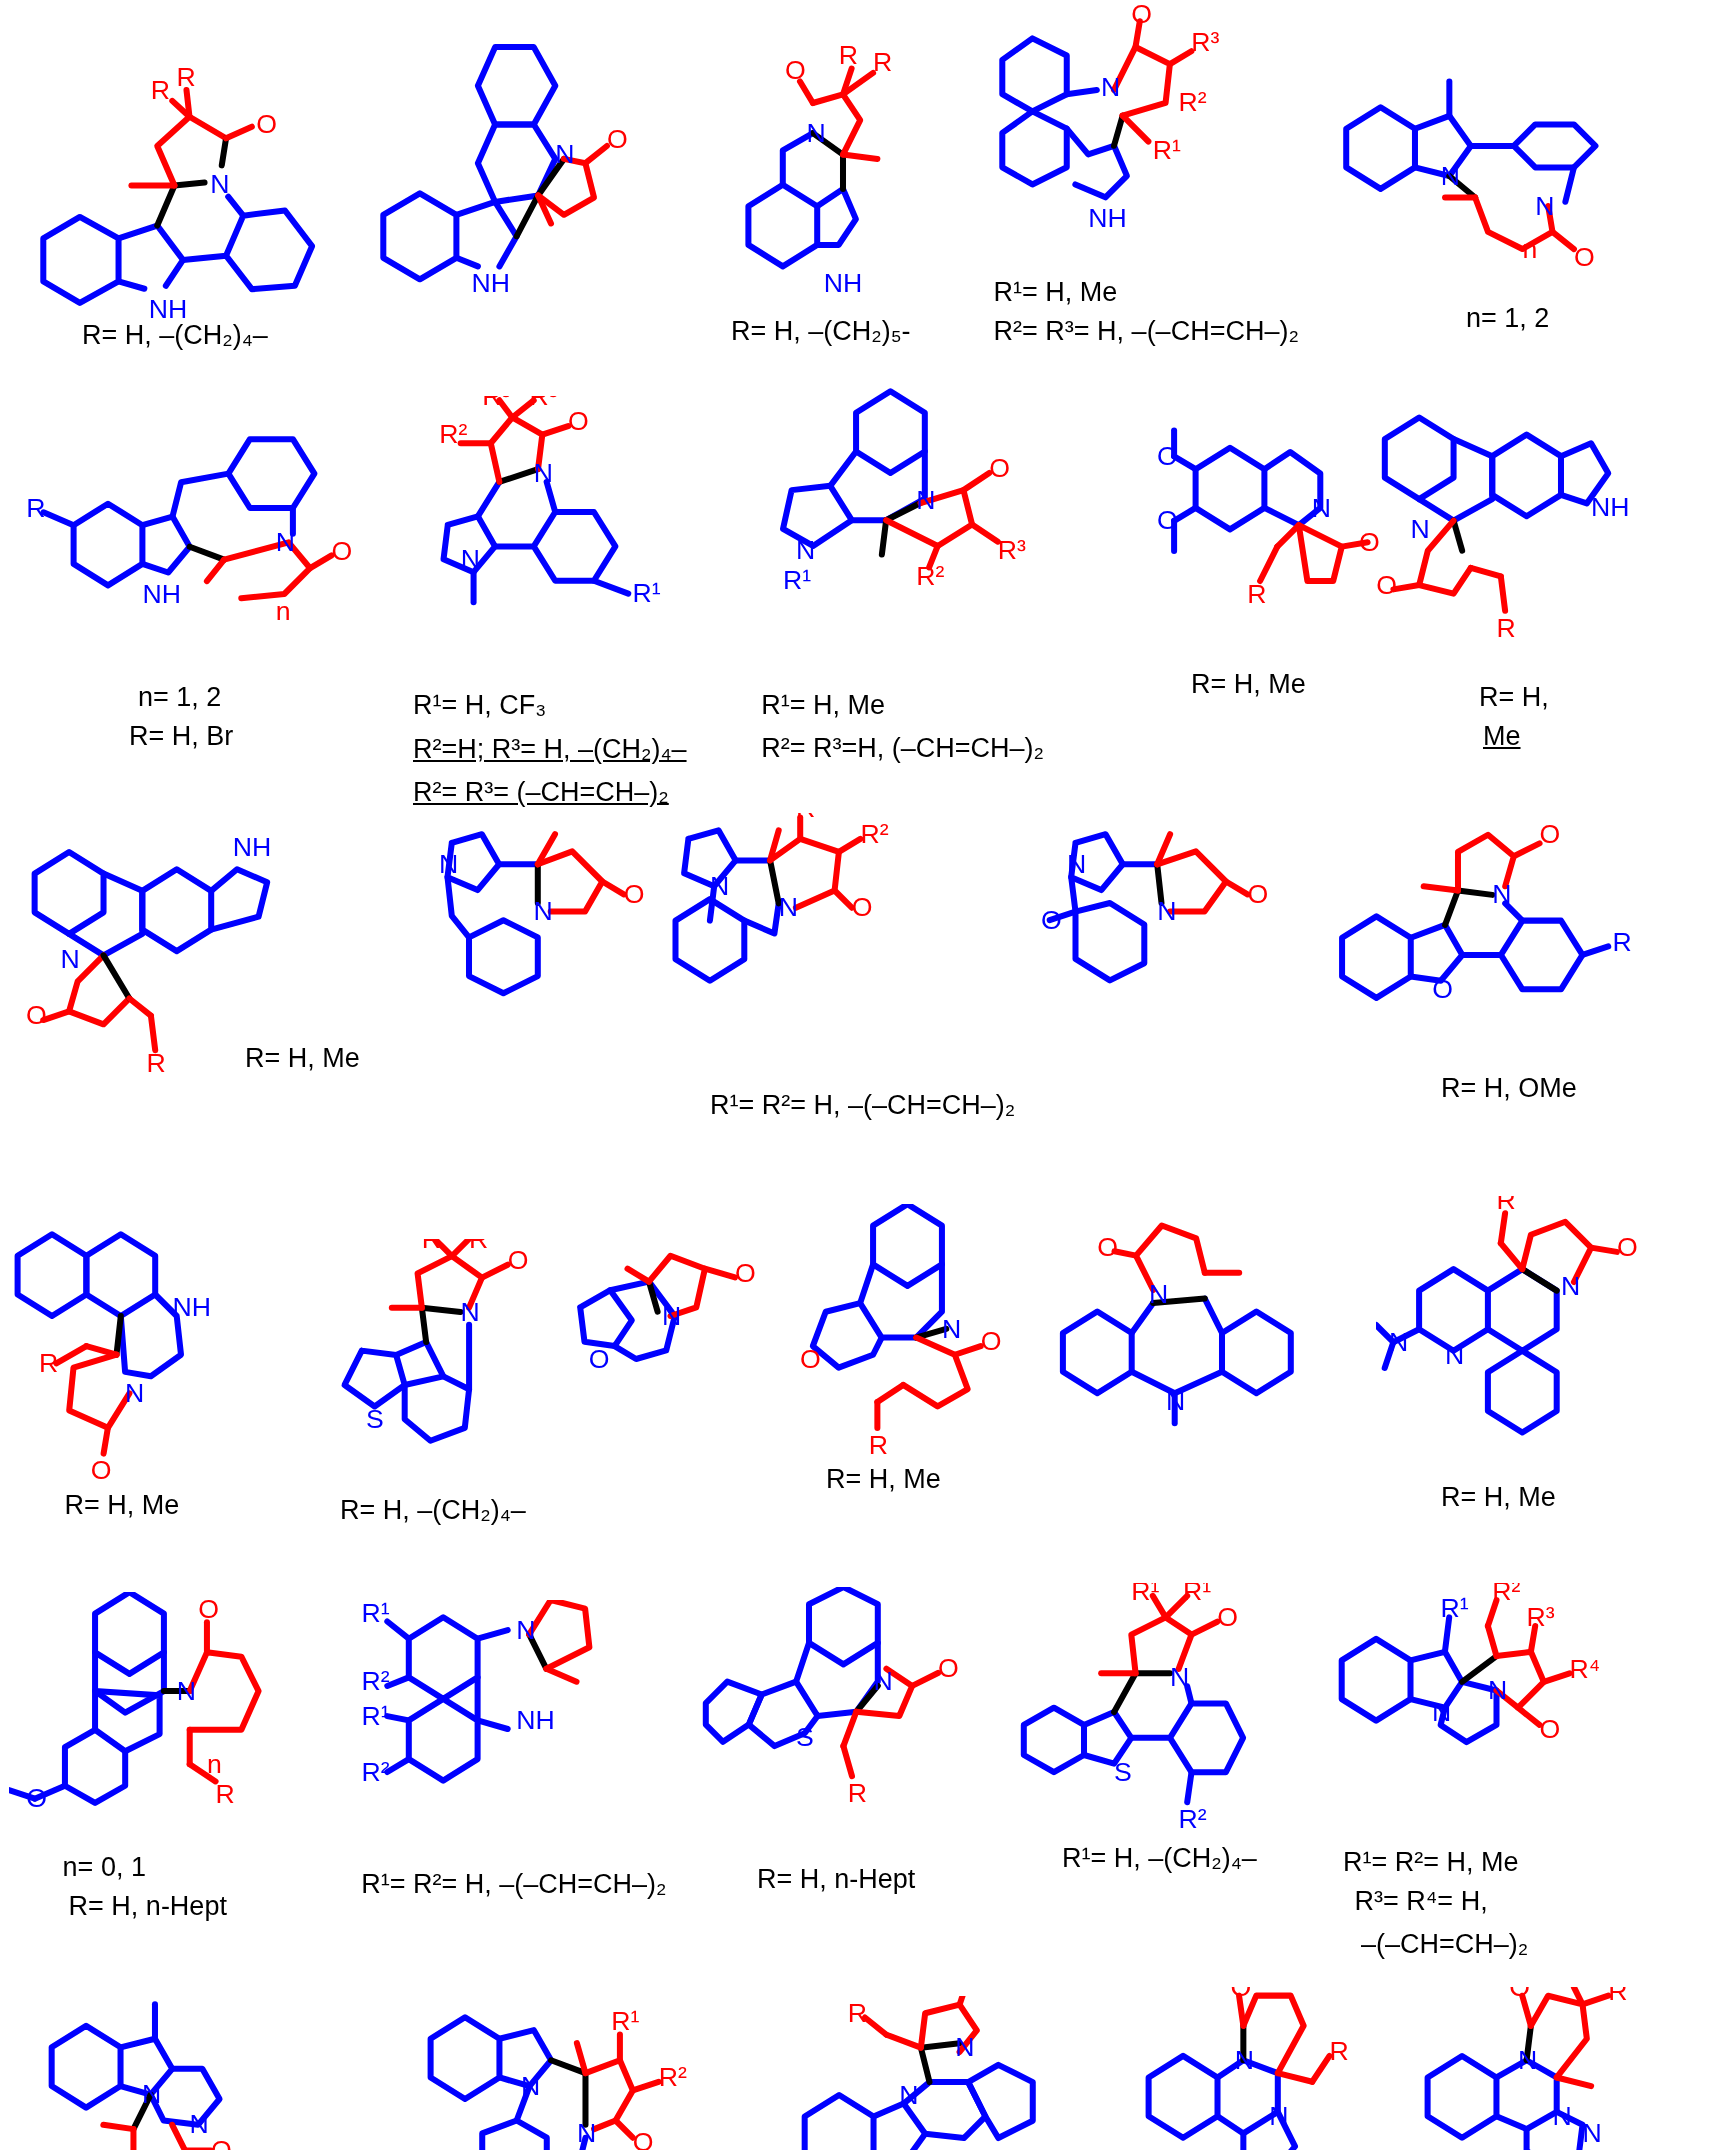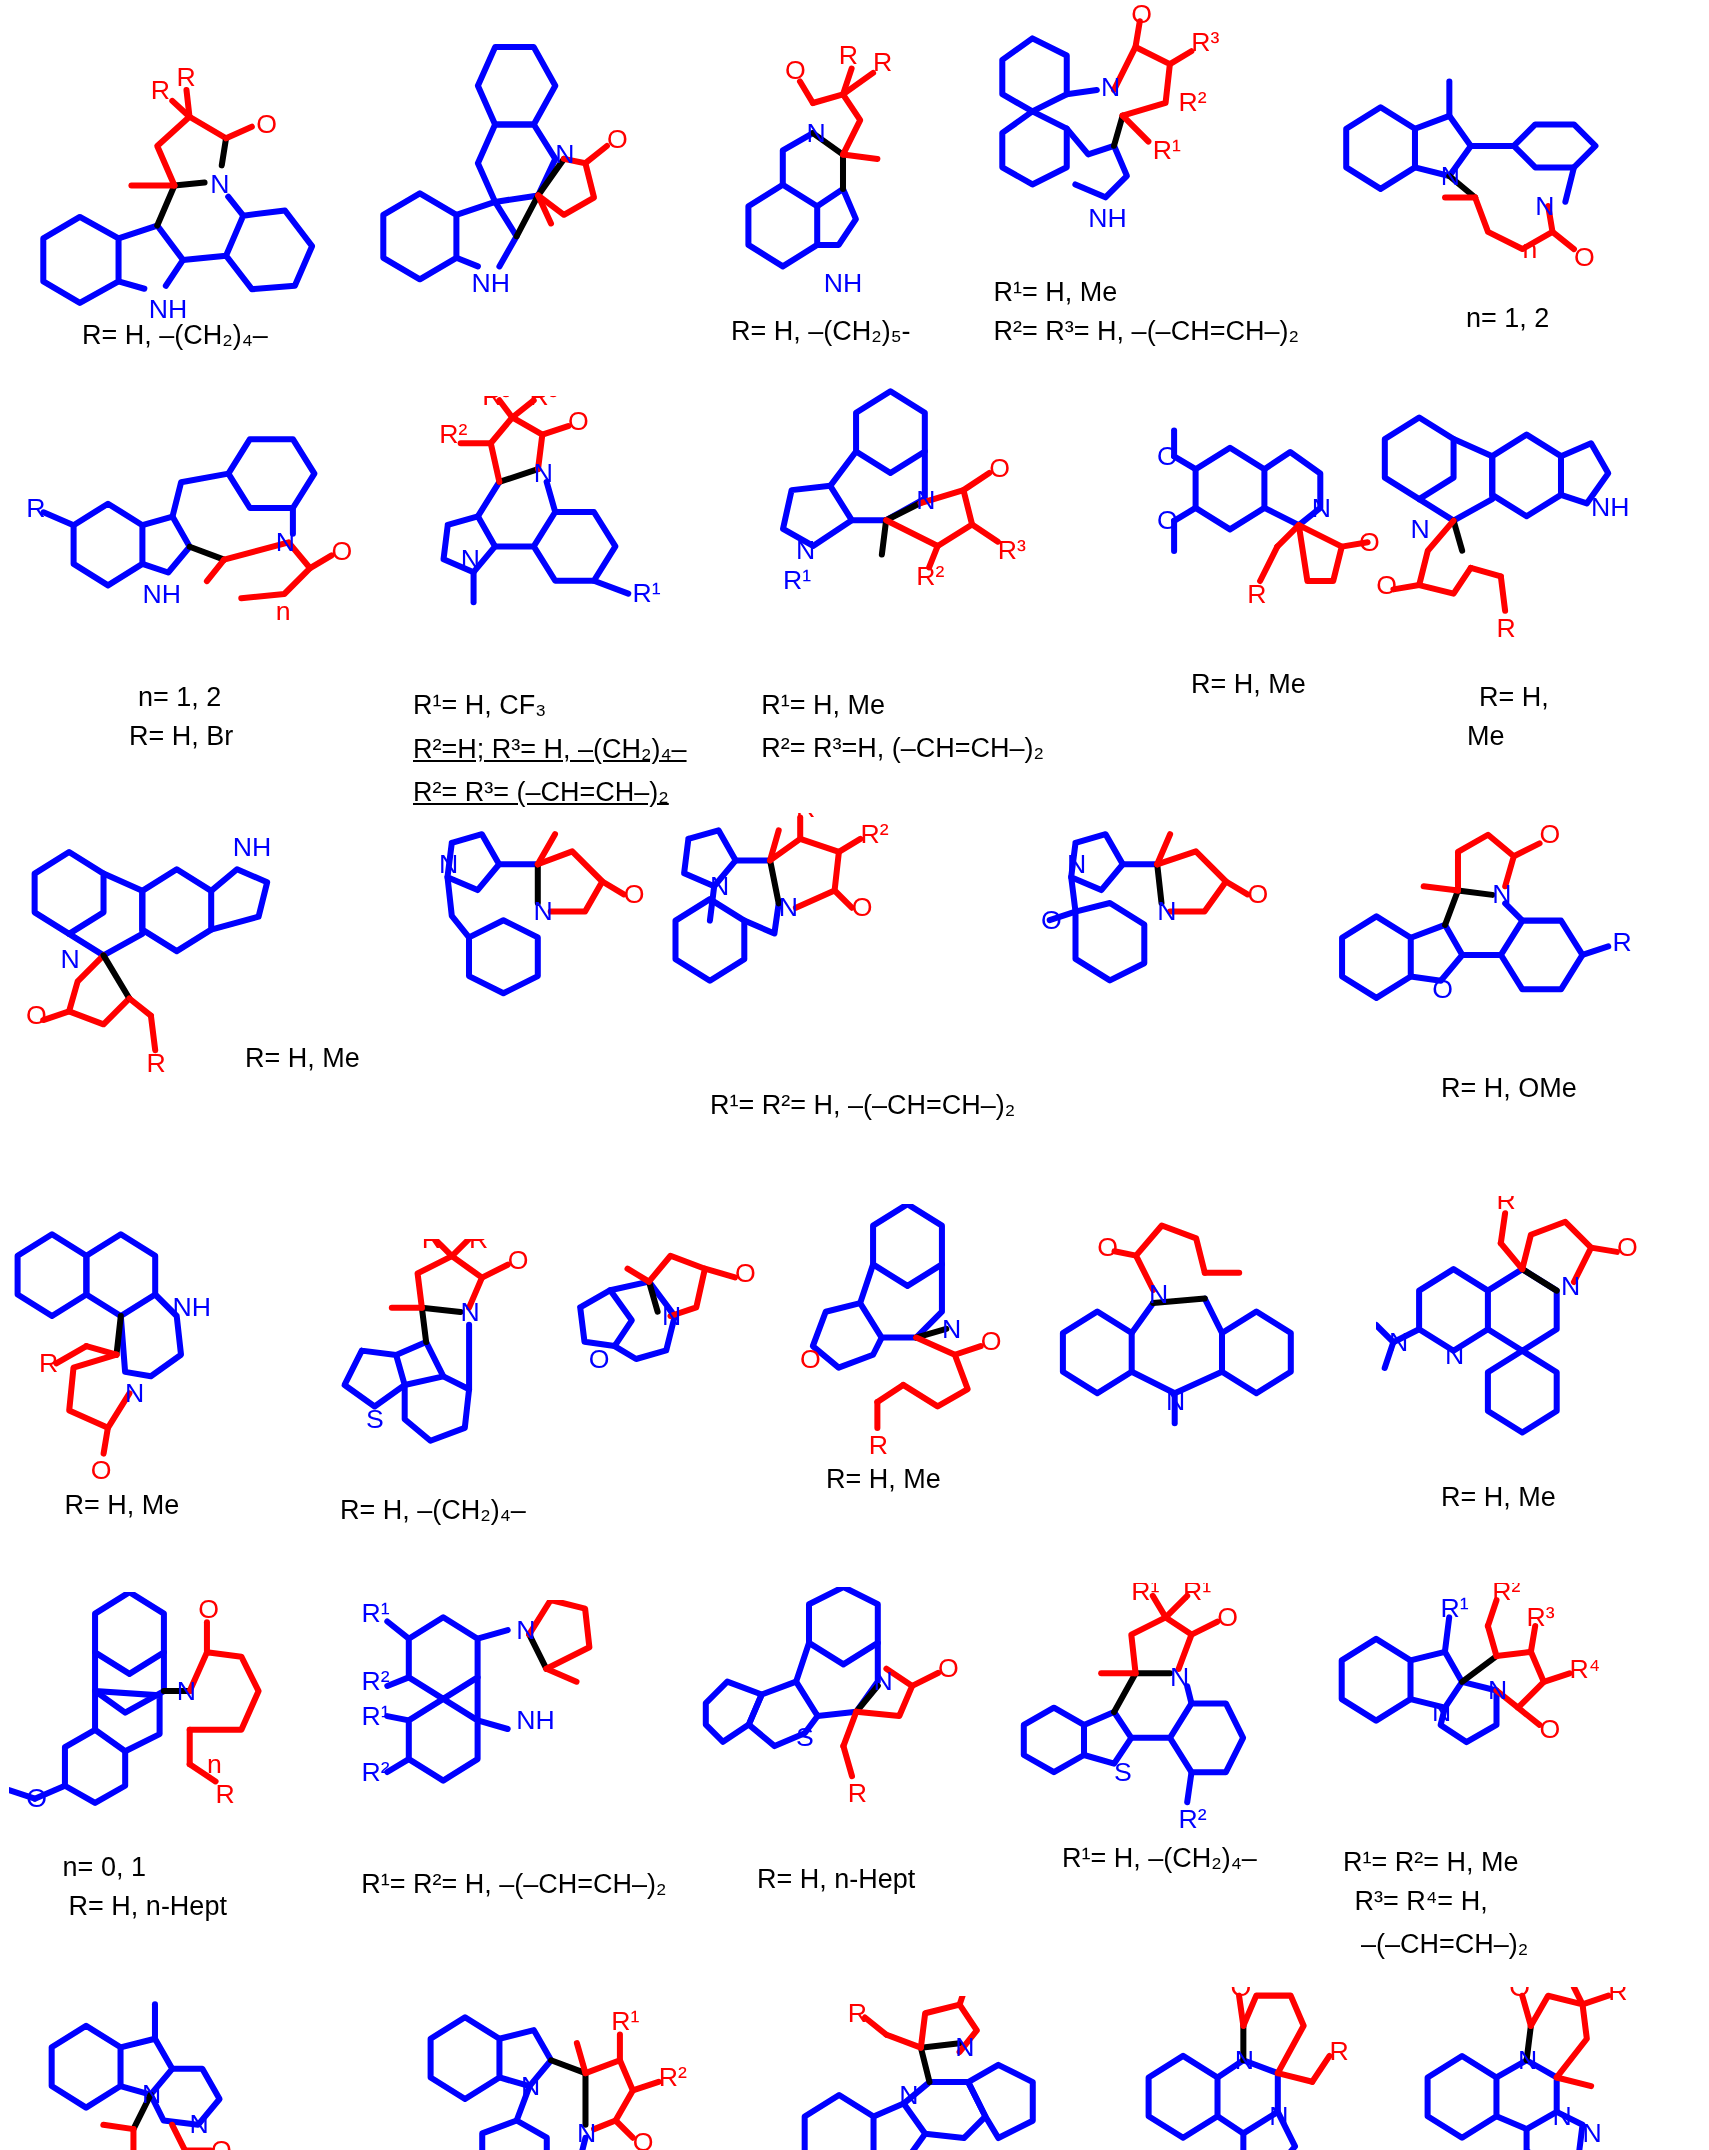--- a/index.html
+++ b/index.html
@@ -226,21 +226,21 @@
       <polyline class="red" points="180,290 120,360 100,440 180,460 220,400"></polyline>
       <line class="red" x1="100" y1="440" x2="40" y2="450"></line>
       <line class="red" x1="220" y1="400" x2="290" y2="420"></line>
       <line class="red" x1="290" y1="420" x2="300" y2="500"></line>
       <text class="atomB" x="80" y="330">N</text>
       <text class="atomB" x="500" y="280">NH</text>
       <text class="atomR" x="0" y="460">O</text>
       <text class="atomR" x="280" y="560">R</text>
     </svg>
     <div class="caption" style="left:103px;top:284px;">R= H,</div>
-    <div class="caption" style="left:91px;top:323px;">Me</div>
+    <div class="caption" style="left:107px;top:323px;text-decoration:underline;">Me</div>
   </div>
 
   <div class="cell" style="left:26px;top:809px;width:379px;height:310px;">
     <svg width="379" height="267" viewBox="0 0 880 620">
       <polygon class="blue" points="20,150 100,100 180,150 180,240 100,290 20,240"></polygon>
       <polyline class="blue" points="180,150 270,190 270,290 180,340 100,290"></polyline>
       <polygon class="blue" points="270,190 350,140 430,190 430,280 350,330 270,280"></polygon>
       <polyline class="blue" points="430,190 490,140 560,170 540,250 430,280"></polyline>
       <polyline class="red" points="180,340 120,400 100,470 180,500 240,440"></polyline>
       <line class="blk" x1="180" y1="340" x2="240" y2="440"></line>

